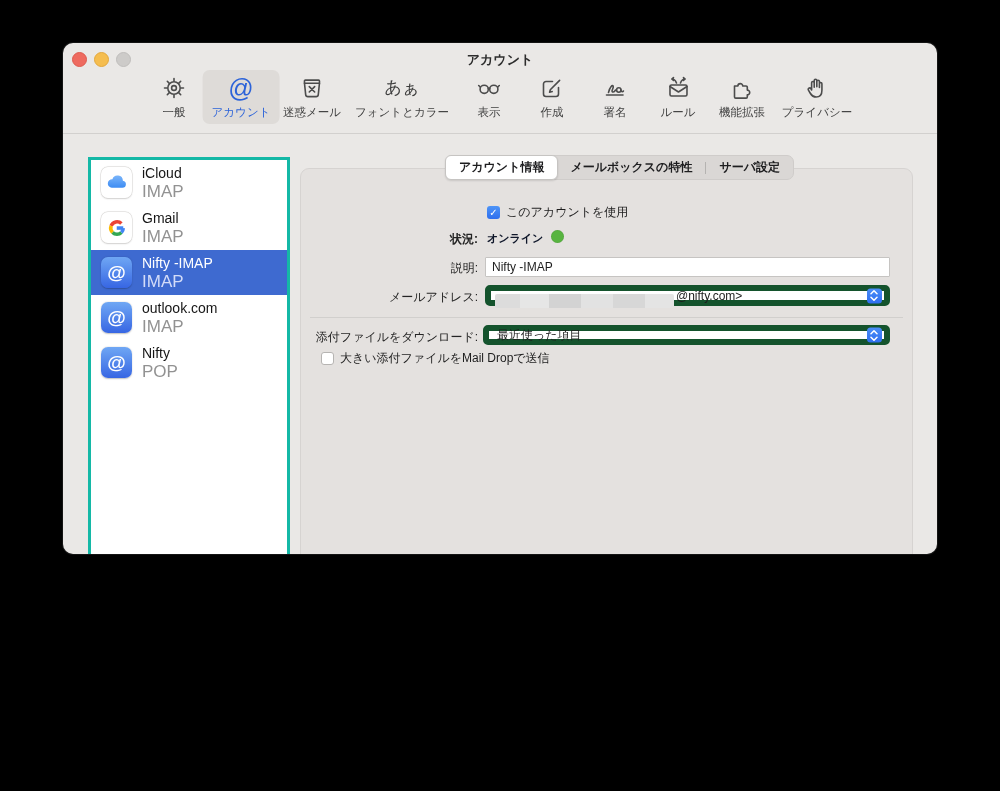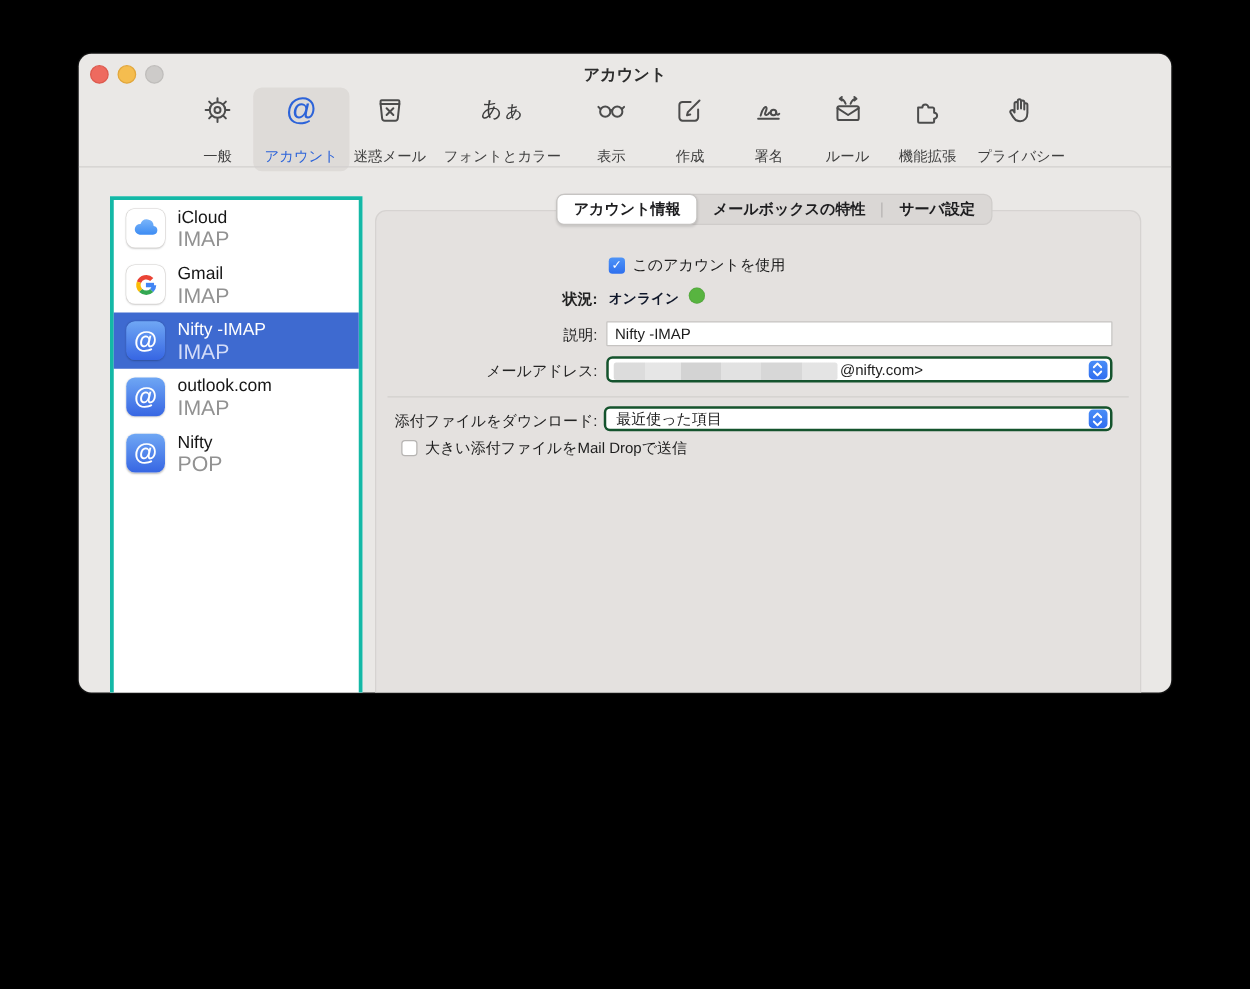--- a/index.html
+++ b/index.html
@@ -16,21 +16,21 @@
   .win-title{position:absolute;left:0;right:0;top:8px;text-align:center;font-size:13px;
     font-weight:bold;color:#2d2d2d;}
 
   
   .toolbar{position:absolute;left:0;top:24px;right:0;height:66px;}
   .tb-item{position:absolute;top:3px;display:flex;flex-direction:column;align-items:center;
     transform:translateX(-50%);padding:3px 9px 4px;border-radius:7px;cursor:default;}
   .tb-item.sel{background:#dedbd8;}
   .tb-icn{height:30px;display:flex;align-items:center;justify-content:center;}
   .tb-icn svg{stroke:#4c4c4c;fill:none;stroke-width:1.6;stroke-linecap:round;stroke-linejoin:round;}
-  .tb-lbl{margin-top:15px;font-size:11.5px;color:#3f3f3f;white-space:nowrap;text-align:right;}
+  .tb-lbl{margin-top:2px;font-size:11.5px;color:#3f3f3f;white-space:nowrap;text-align:right;}
   .tb-item.sel .tb-lbl{color:#2c63d9;}
   .at-glyph{font-size:25px;line-height:28px;font-weight:500;color:#2c63d9;}
   .aa-glyph{font-size:17px;line-height:28px;font-weight:500;color:#3c3c3c;}
   .tb-divider{position:absolute;left:0;right:0;top:90px;height:1px;background:#d2d0ce;}
 
   
   .sidebar{position:absolute;left:25px;top:114px;width:202px;height:494px;background:#fff;
     border:3px solid #14b8a6;box-sizing:border-box;}
   .acct-row{height:45px;display:flex;align-items:center;padding-left:10px;box-sizing:border-box;}
   .acct-row.sel{background:#3e6ad0;}
@@ -70,21 +70,21 @@
   .checkbox.on{background:linear-gradient(180deg,#4e94f7,#2e6fee);display:flex;align-items:center;
     justify-content:center;color:#fff;font-size:10px;line-height:1;}
   .checkbox.off{background:#fff;border:1px solid #b6b4b2;}
   .chkrow{position:absolute;display:flex;align-items:center;gap:6px;font-size:12px;color:#1d1d1d;}
   .statusval{position:absolute;left:424px;top:188px;font-size:11px;font-weight:600;color:#0f172a;}
   .statusdot{position:absolute;left:488px;top:187px;width:13px;height:13px;border-radius:50%;
     background:#58b440;box-shadow:inset 0 0 1px rgba(0,0,0,.25);}
   .textfield{position:absolute;left:422px;top:214px;width:405px;height:20px;background:#fff;
     border:1px solid #c6c4c2;border-radius:1px;box-sizing:border-box;font-size:12px;color:#1d1d1d;
     padding:0 6px;font-family:inherit;}
-  .popup{position:absolute;background:#fff;border:2px solid #14532d;border-radius:5px;
+  .popup{position:absolute;background:#fff;border:6px solid #14532d;border-radius:5px;
     box-sizing:border-box;display:flex;align-items:center;}
   .popup .ptext{font-size:12px;color:#1d1d1d;white-space:nowrap;}
   .stepper{position:absolute;right:2.5px;top:50%;transform:translateY(-50%);width:15px;height:15px;
     border-radius:3.5px;background:linear-gradient(180deg,#4a8df7,#2f6ef0);display:flex;
     align-items:center;justify-content:center;}
   .redact{position:absolute;left:4px;top:3px;width:179px;height:14px;border-radius:2px;
     background:linear-gradient(90deg,#dcdcdc 0 14%,#e6e6e6 14% 30%,#d3d3d3 30% 48%,
       #e2e2e2 48% 66%,#d7d7d7 66% 84%,#e4e4e4 84% 100%);}
   .separator{position:absolute;left:247px;top:274px;width:593px;height:1px;background:#d1cfcd;}
 

